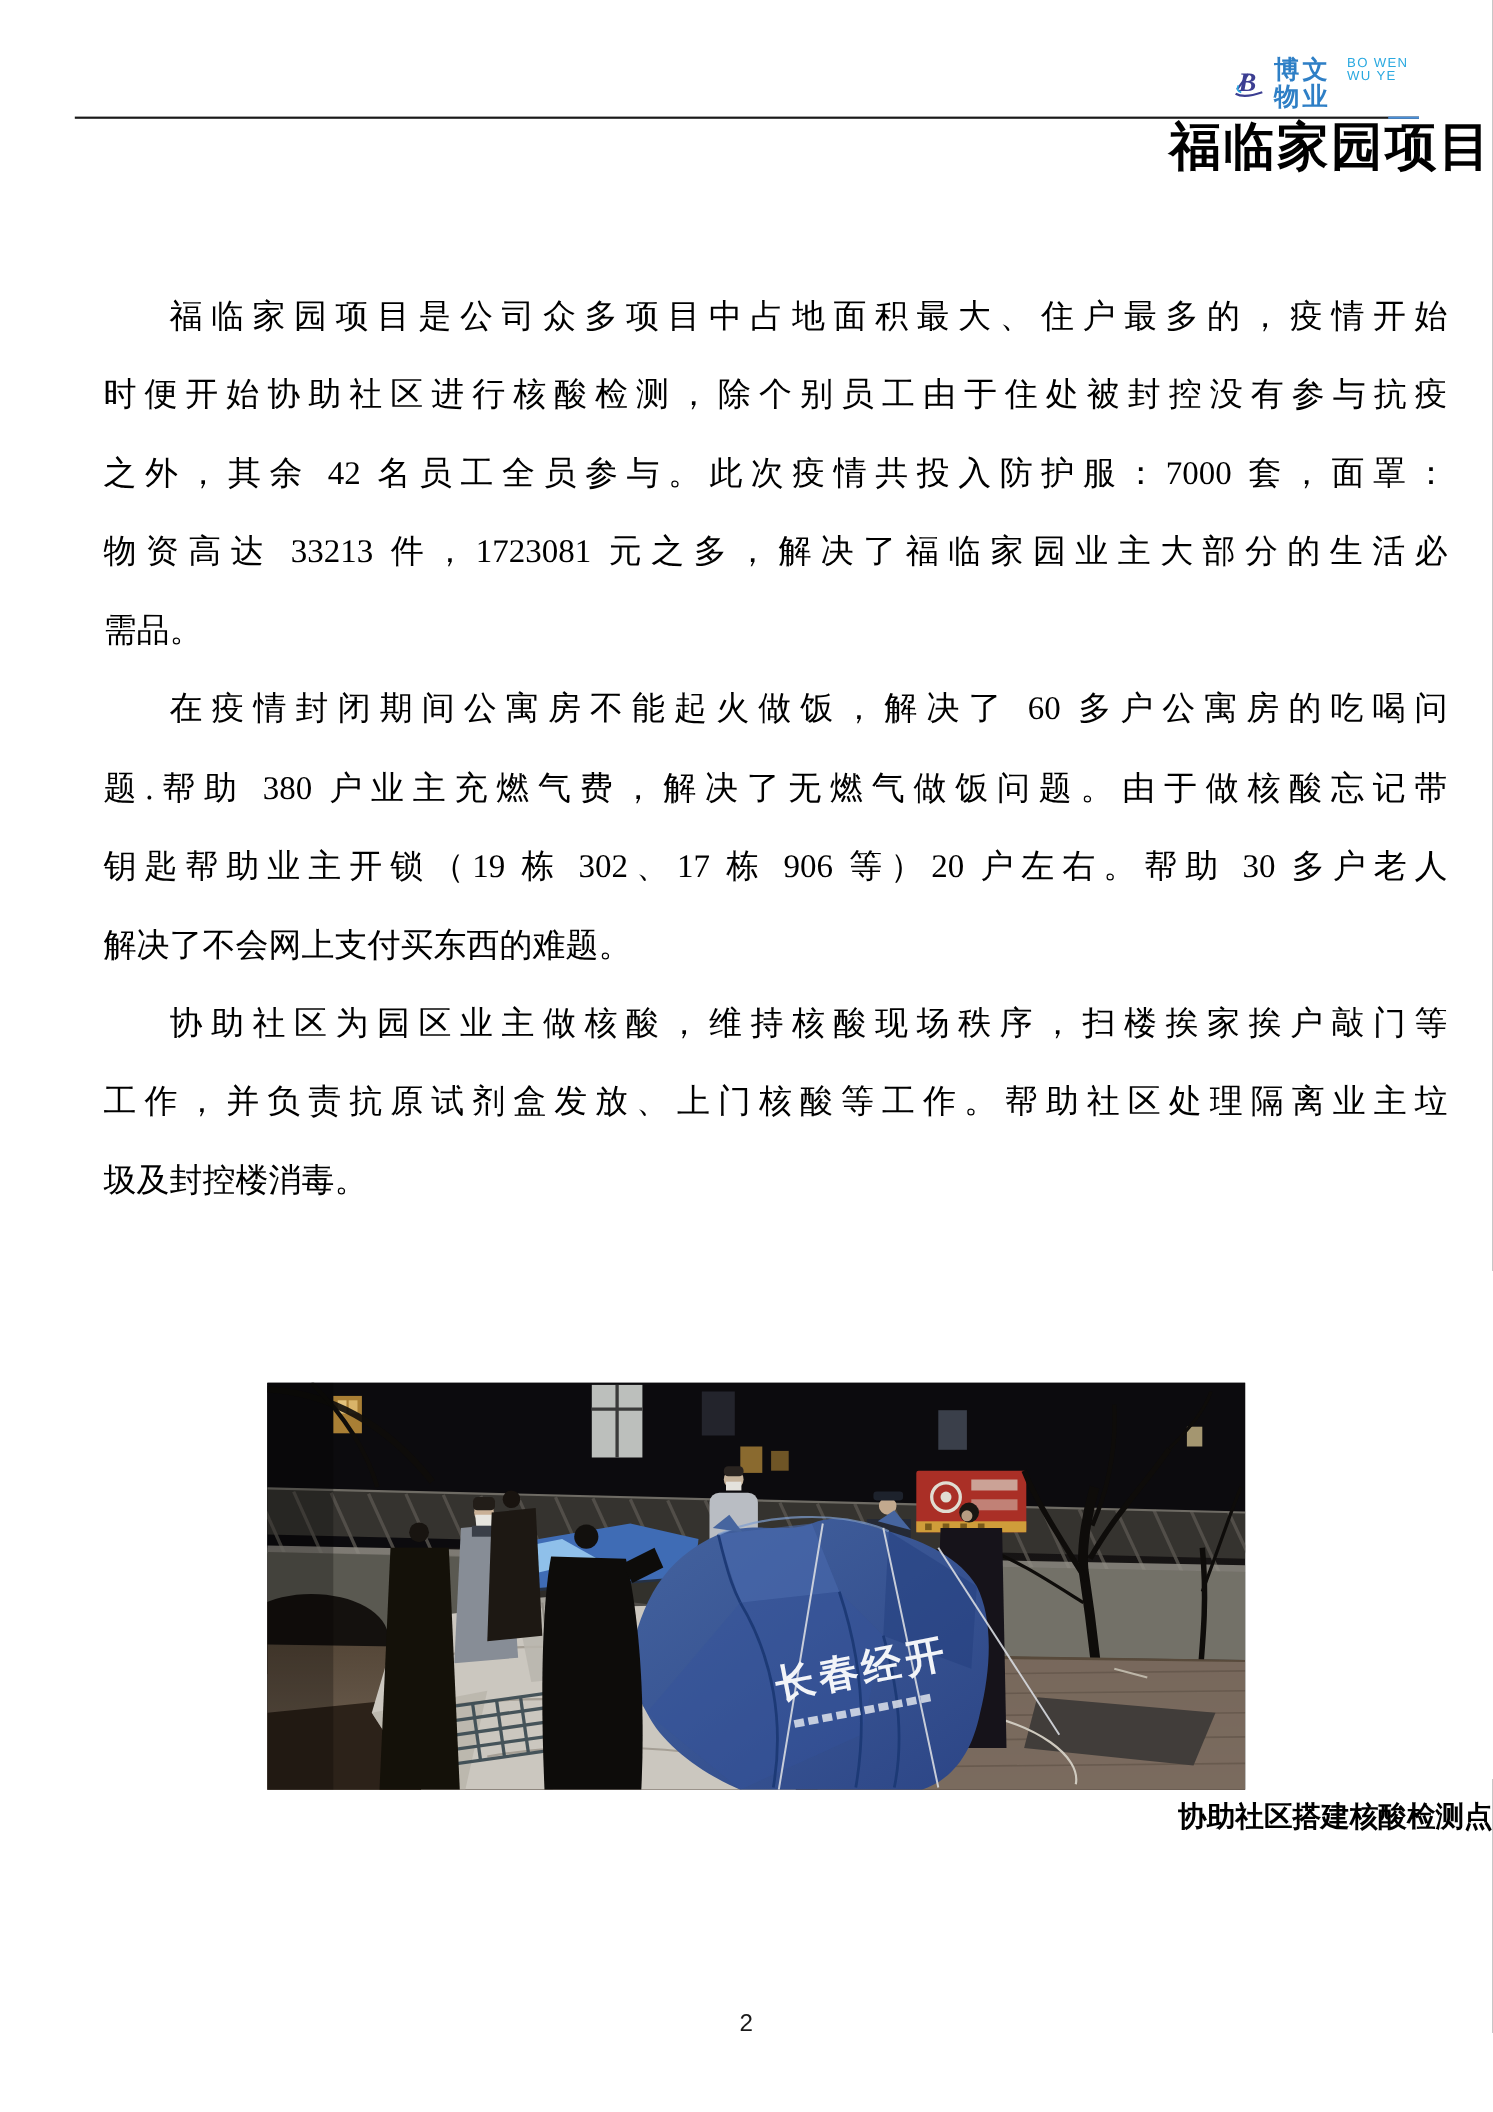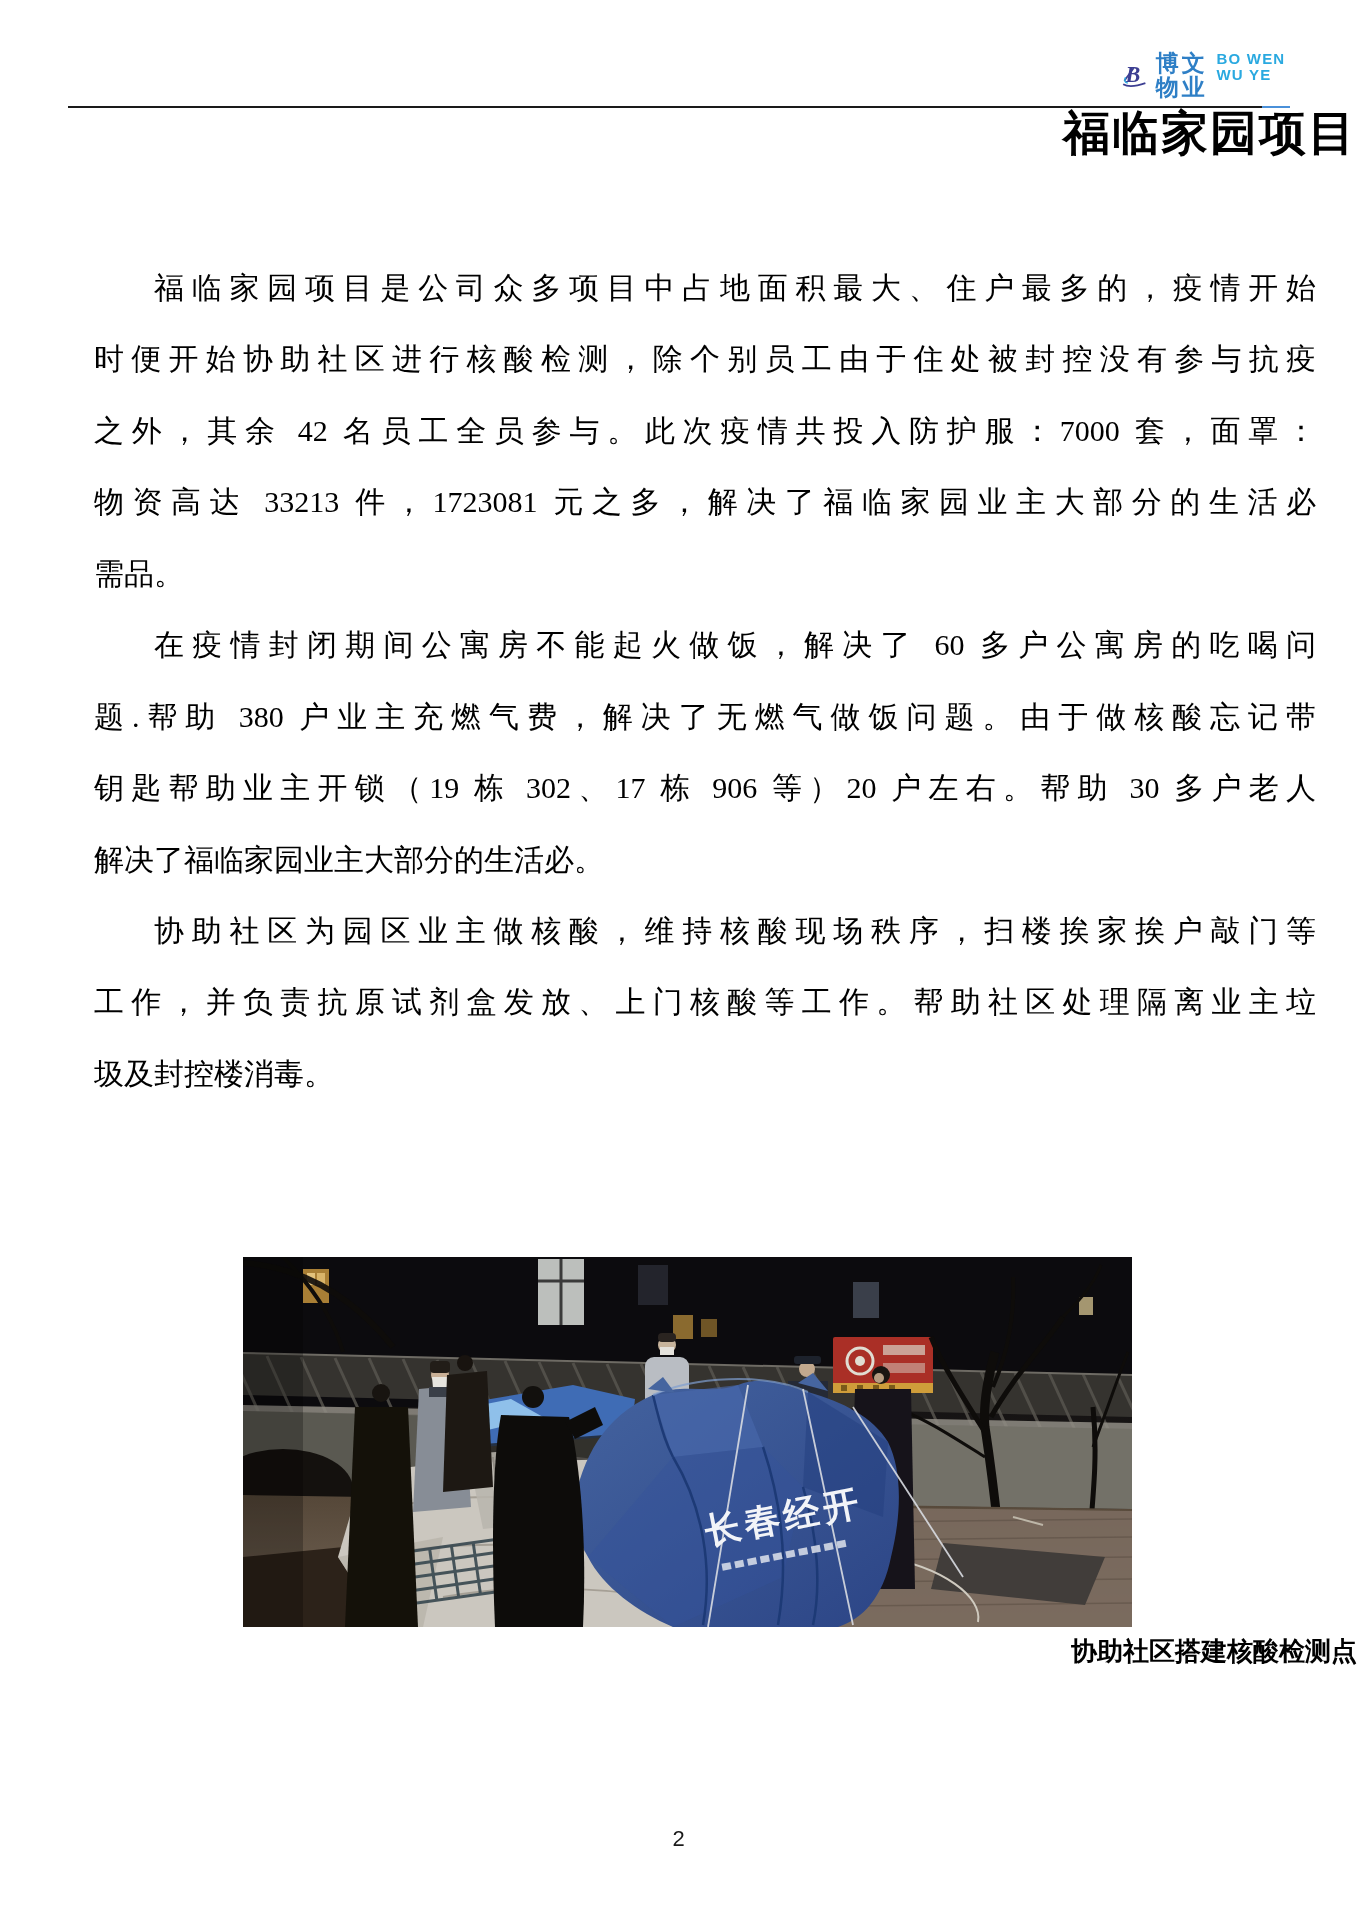--- a/index.html
+++ b/index.html
@@ -25,21 +25,21 @@
     position:absolute;left:1122px;top:46px;width:170px;height:58px;
     display:flex;align-items:center;gap:8px;
   }
   .logo-text{display:flex;flex-direction:row;line-height:1.05;}
   .logo-cn{
     font-family:"Liberation Sans", sans-serif;
     font-size:23px;font-weight:700;color:#2e7fc6;letter-spacing:3px;
   }
   .logo-en{
     font-family:"Liberation Sans", sans-serif;
-    font-size:15px;font-weight:700;color:#2aa9e0;letter-spacing:1.2px;
+    font-size:12px;font-weight:400;color:#2aa9e0;letter-spacing:1.2px;
     margin-top:0;
   }
   
   .doc-title{
     position:absolute;left:0;top:102px;width:100%;
     text-align:right;
     font-family:"Liberation Sans", sans-serif;
     font-size:47px;font-weight:700;color:#000;
     letter-spacing:2px;
   }
@@ -104,21 +104,21 @@
   <div class="article">
     <div class="line first">福临家园项目是公司众多项目中占地面积最大、住户最多的，疫情开始</div>
     <div class="line">时便开始协助社区进行核酸检测，除个别员工由于住处被封控没有参与抗疫</div>
     <div class="line">之外，其余 42 名员工全员参与。此次疫情共投入防护服：7000 套，面罩：</div>
     <div class="line">物资高达 33213 件，1723081 元之多，解决了福临家园业主大部分的生活必</div>
     <div class="line plast">需品。</div>
 
     <div class="line first">在疫情封闭期间公寓房不能起火做饭，解决了 60 多户公寓房的吃喝问</div>
     <div class="line">题.帮助 380 户业主充燃气费，解决了无燃气做饭问题。由于做核酸忘记带</div>
     <div class="line">钥匙帮助业主开锁（19 栋 302、17 栋 906 等）20 户左右。帮助 30 多户老人</div>
-    <div class="line plast">解决了福临家园业主大部分的生活必。</div>
+    <div class="line plast">解决了不会网上支付买东西的难题。</div>
 
     <div class="line first">协助社区为园区业主做核酸，维持核酸现场秩序，扫楼挨家挨户敲门等</div>
     <div class="line">工作，并负责抗原试剂盒发放、上门核酸等工作。帮助社区处理隔离业主垃</div>
     <div class="line plast">圾及封控楼消毒。</div>
   </div>
 
   <div class="photo">
     <svg width="889" height="370" viewBox="0 0 889 370">
       <defs>
         <linearGradient id="bgG" x1="0" y1="0" x2="0" y2="1">

